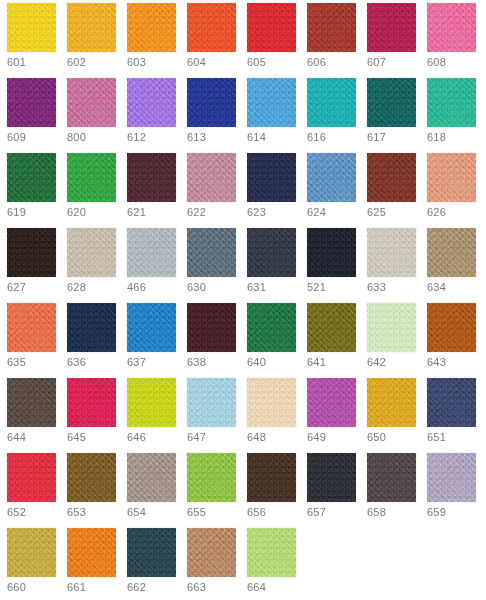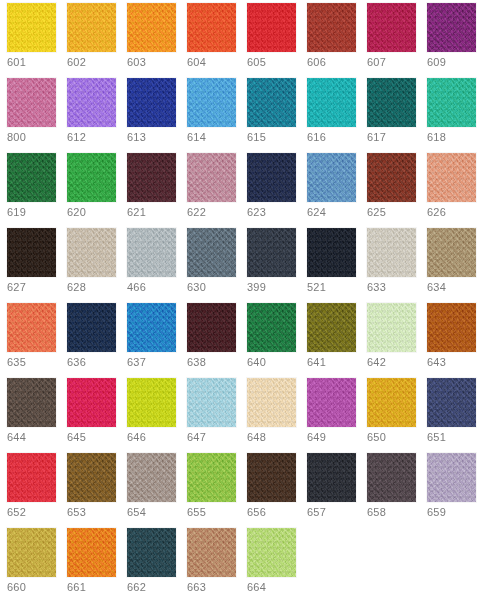--- a/index.html
+++ b/index.html
@@ -109,44 +109,44 @@
     </div>
     <div class="swatch-cell">
       <div class="swatch-chip" style="background-color: rgb(163, 50, 38);"></div>
       <div class="swatch-label">606</div>
     </div>
     <div class="swatch-cell">
       <div class="swatch-chip" style="background-color: rgb(181, 23, 74);"></div>
       <div class="swatch-label">607</div>
     </div>
     <div class="swatch-cell">
+      <div class="swatch-chip" style="background-color: rgb(241, 105, 159);"></div>
+      <div class="swatch-label">608</div>
+    </div>
+    <div class="swatch-cell">
       <div class="swatch-chip" style="background-color: rgb(124, 31, 116);"></div>
       <div class="swatch-label">609</div>
     </div>
     <div class="swatch-cell">
       <div class="swatch-chip" style="background-color: rgb(205, 109, 156);"></div>
       <div class="swatch-label">800</div>
     </div>
     <div class="swatch-cell">
       <div class="swatch-chip" style="background-color: rgb(162, 113, 232);"></div>
       <div class="swatch-label">612</div>
     </div>
     <div class="swatch-cell">
       <div class="swatch-chip" style="background-color: rgb(28, 47, 148);"></div>
       <div class="swatch-label">613</div>
     </div>
     <div class="swatch-cell">
       <div class="swatch-chip" style="background-color: rgb(72, 165, 224);"></div>
       <div class="swatch-label">614</div>
     </div>
     <div class="swatch-cell">
-      <div class="swatch-chip" style="background-color: rgb(17, 122, 149);"></div>
-      <div class="swatch-label">615</div>
-    </div>
-    <div class="swatch-cell">
       <div class="swatch-chip" style="background-color: rgb(20, 178, 180);"></div>
       <div class="swatch-label">616</div>
     </div>
     <div class="swatch-cell">
       <div class="swatch-chip" style="background-color: rgb(11, 95, 92);"></div>
       <div class="swatch-label">617</div>
     </div>
     <div class="swatch-cell">
       <div class="swatch-chip" style="background-color: rgb(35, 187, 149);"></div>
       <div class="swatch-label">618</div>
@@ -194,21 +194,21 @@
     <div class="swatch-cell">
       <div class="swatch-chip" style="background-color: rgb(178, 188, 192);"></div>
       <div class="swatch-label">466</div>
     </div>
     <div class="swatch-cell">
       <div class="swatch-chip" style="background-color: rgb(90, 107, 120);"></div>
       <div class="swatch-label">630</div>
     </div>
     <div class="swatch-cell">
       <div class="swatch-chip" style="background-color: rgb(43, 51, 64);"></div>
-      <div class="swatch-label">399</div>
+      <div class="swatch-label">631</div>
     </div>
     <div class="swatch-cell">
       <div class="swatch-chip" style="background-color: rgb(20, 26, 38);"></div>
       <div class="swatch-label">521</div>
     </div>
     <div class="swatch-cell">
       <div class="swatch-chip" style="background-color: rgb(211, 206, 193);"></div>
       <div class="swatch-label">633</div>
     </div>
     <div class="swatch-cell">

